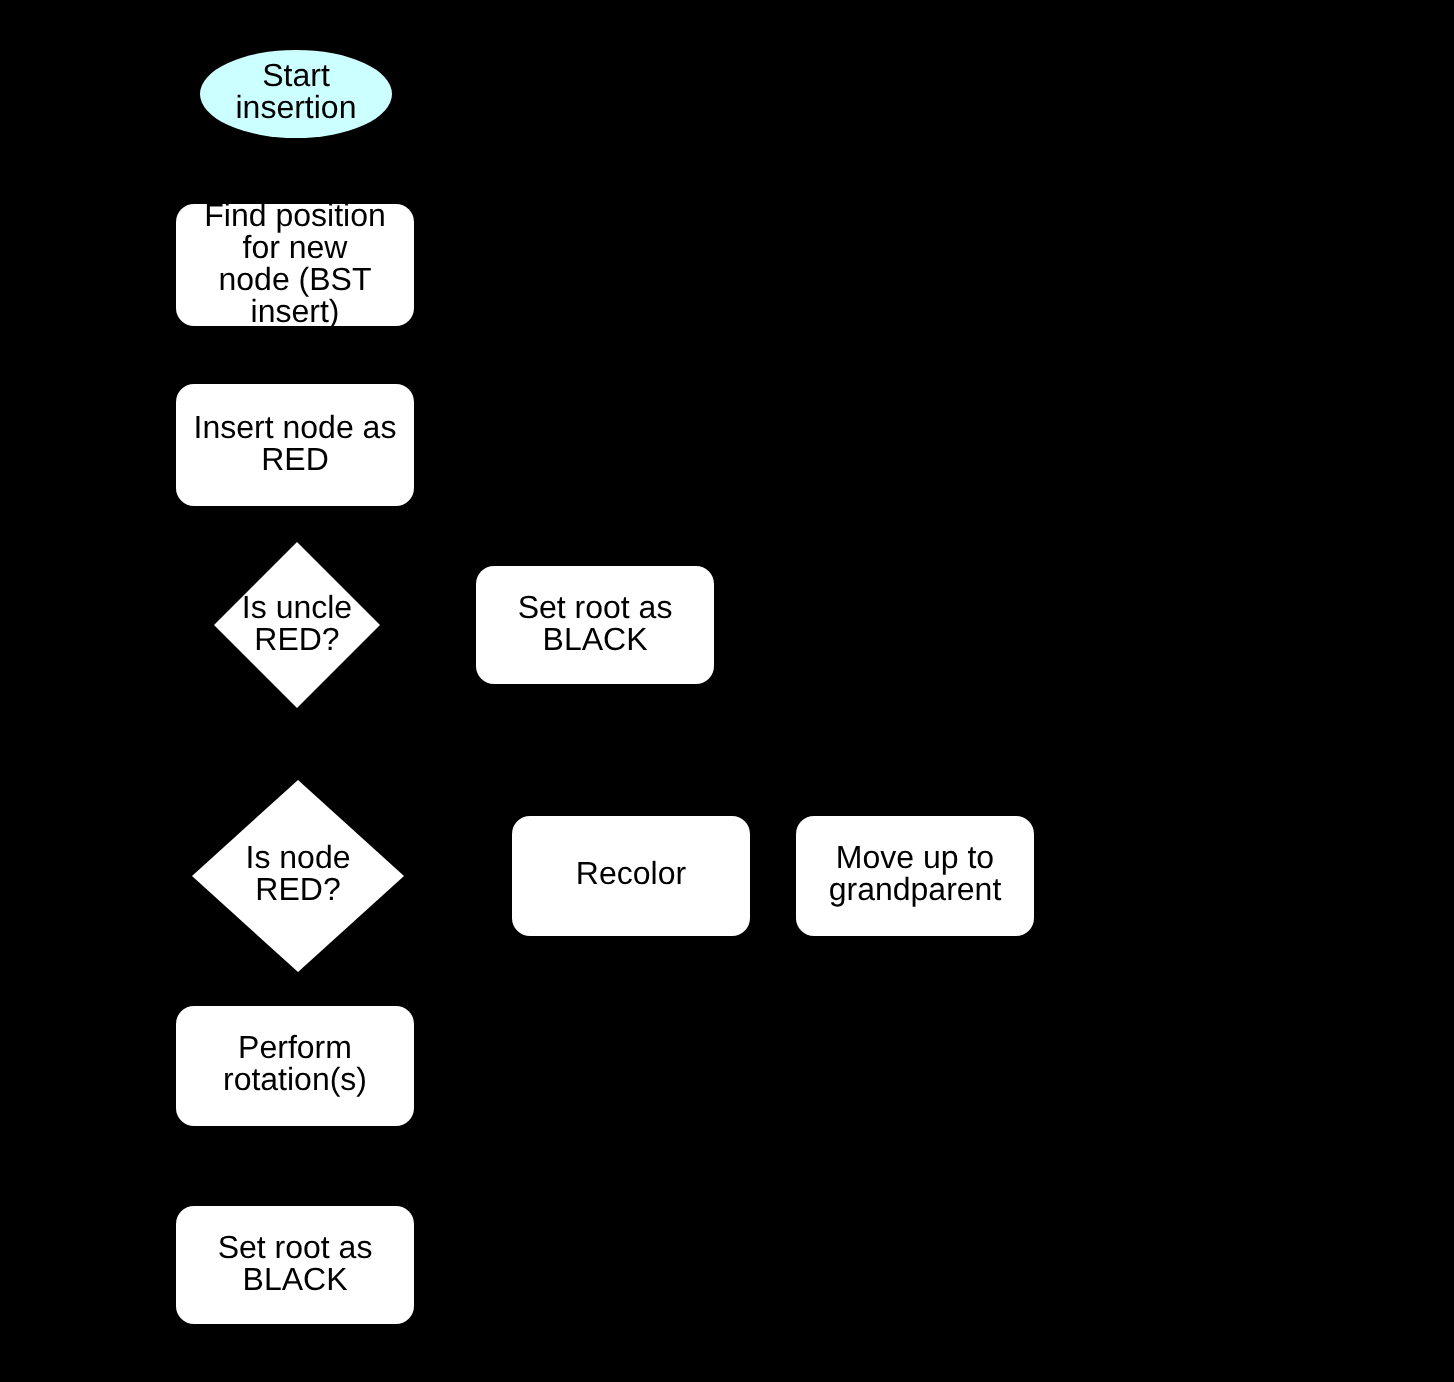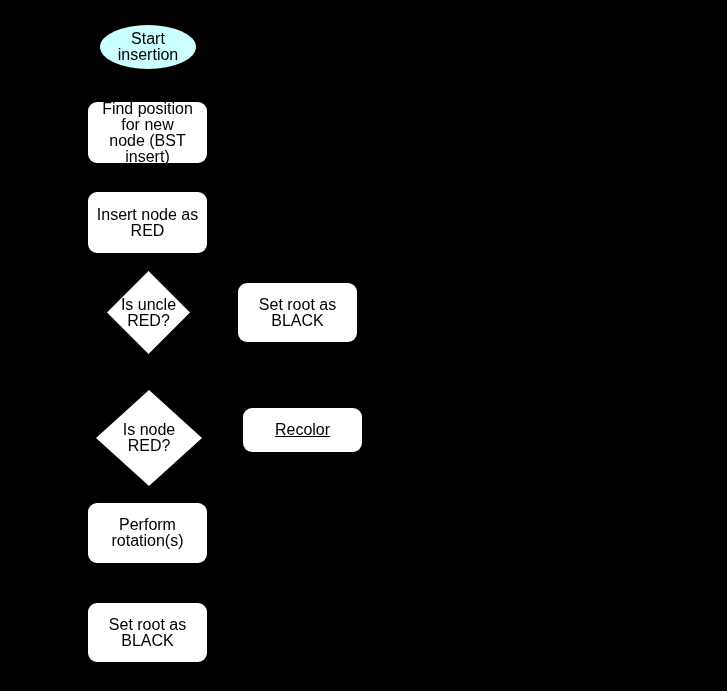--- a/index.html
+++ b/index.html
@@ -87,24 +87,28 @@
 
   <div class="node shape-process" style="left:238px; top:283px; width:119px; height:59px;">
     <span class="node-label">Set root as BLACK</span>
   </div>
 
   <div class="node shape-decision" style="left:96px; top:390px; width:106px; height:96px;">
     <span class="diamond-clip"></span>
     <span class="node-label">Is node RED?</span>
   </div>
 
-  <div class="node shape-process" style="left:243px; top:408px; width:119px; height:44px;text-decoration:underline;">
+  <div class="node shape-process" style="left:256px; top:408px; width:119px; height:60px;">
     <span class="node-label">Recolor</span>
   </div>
 
+  <div class="node shape-process" style="left:398px; top:408px; width:119px; height:60px;">
+    <span class="node-label">Move up to
+grandparent</span>
+  </div>
 
   <div class="node shape-process" style="left:88px; top:503px; width:119px; height:60px;">
     <span class="node-label">Perform rotation(s)</span>
   </div>
 
   <div class="node shape-process" style="left:88px; top:603px; width:119px; height:59px;">
     <span class="node-label">Set root as BLACK</span>
   </div>
 
 

